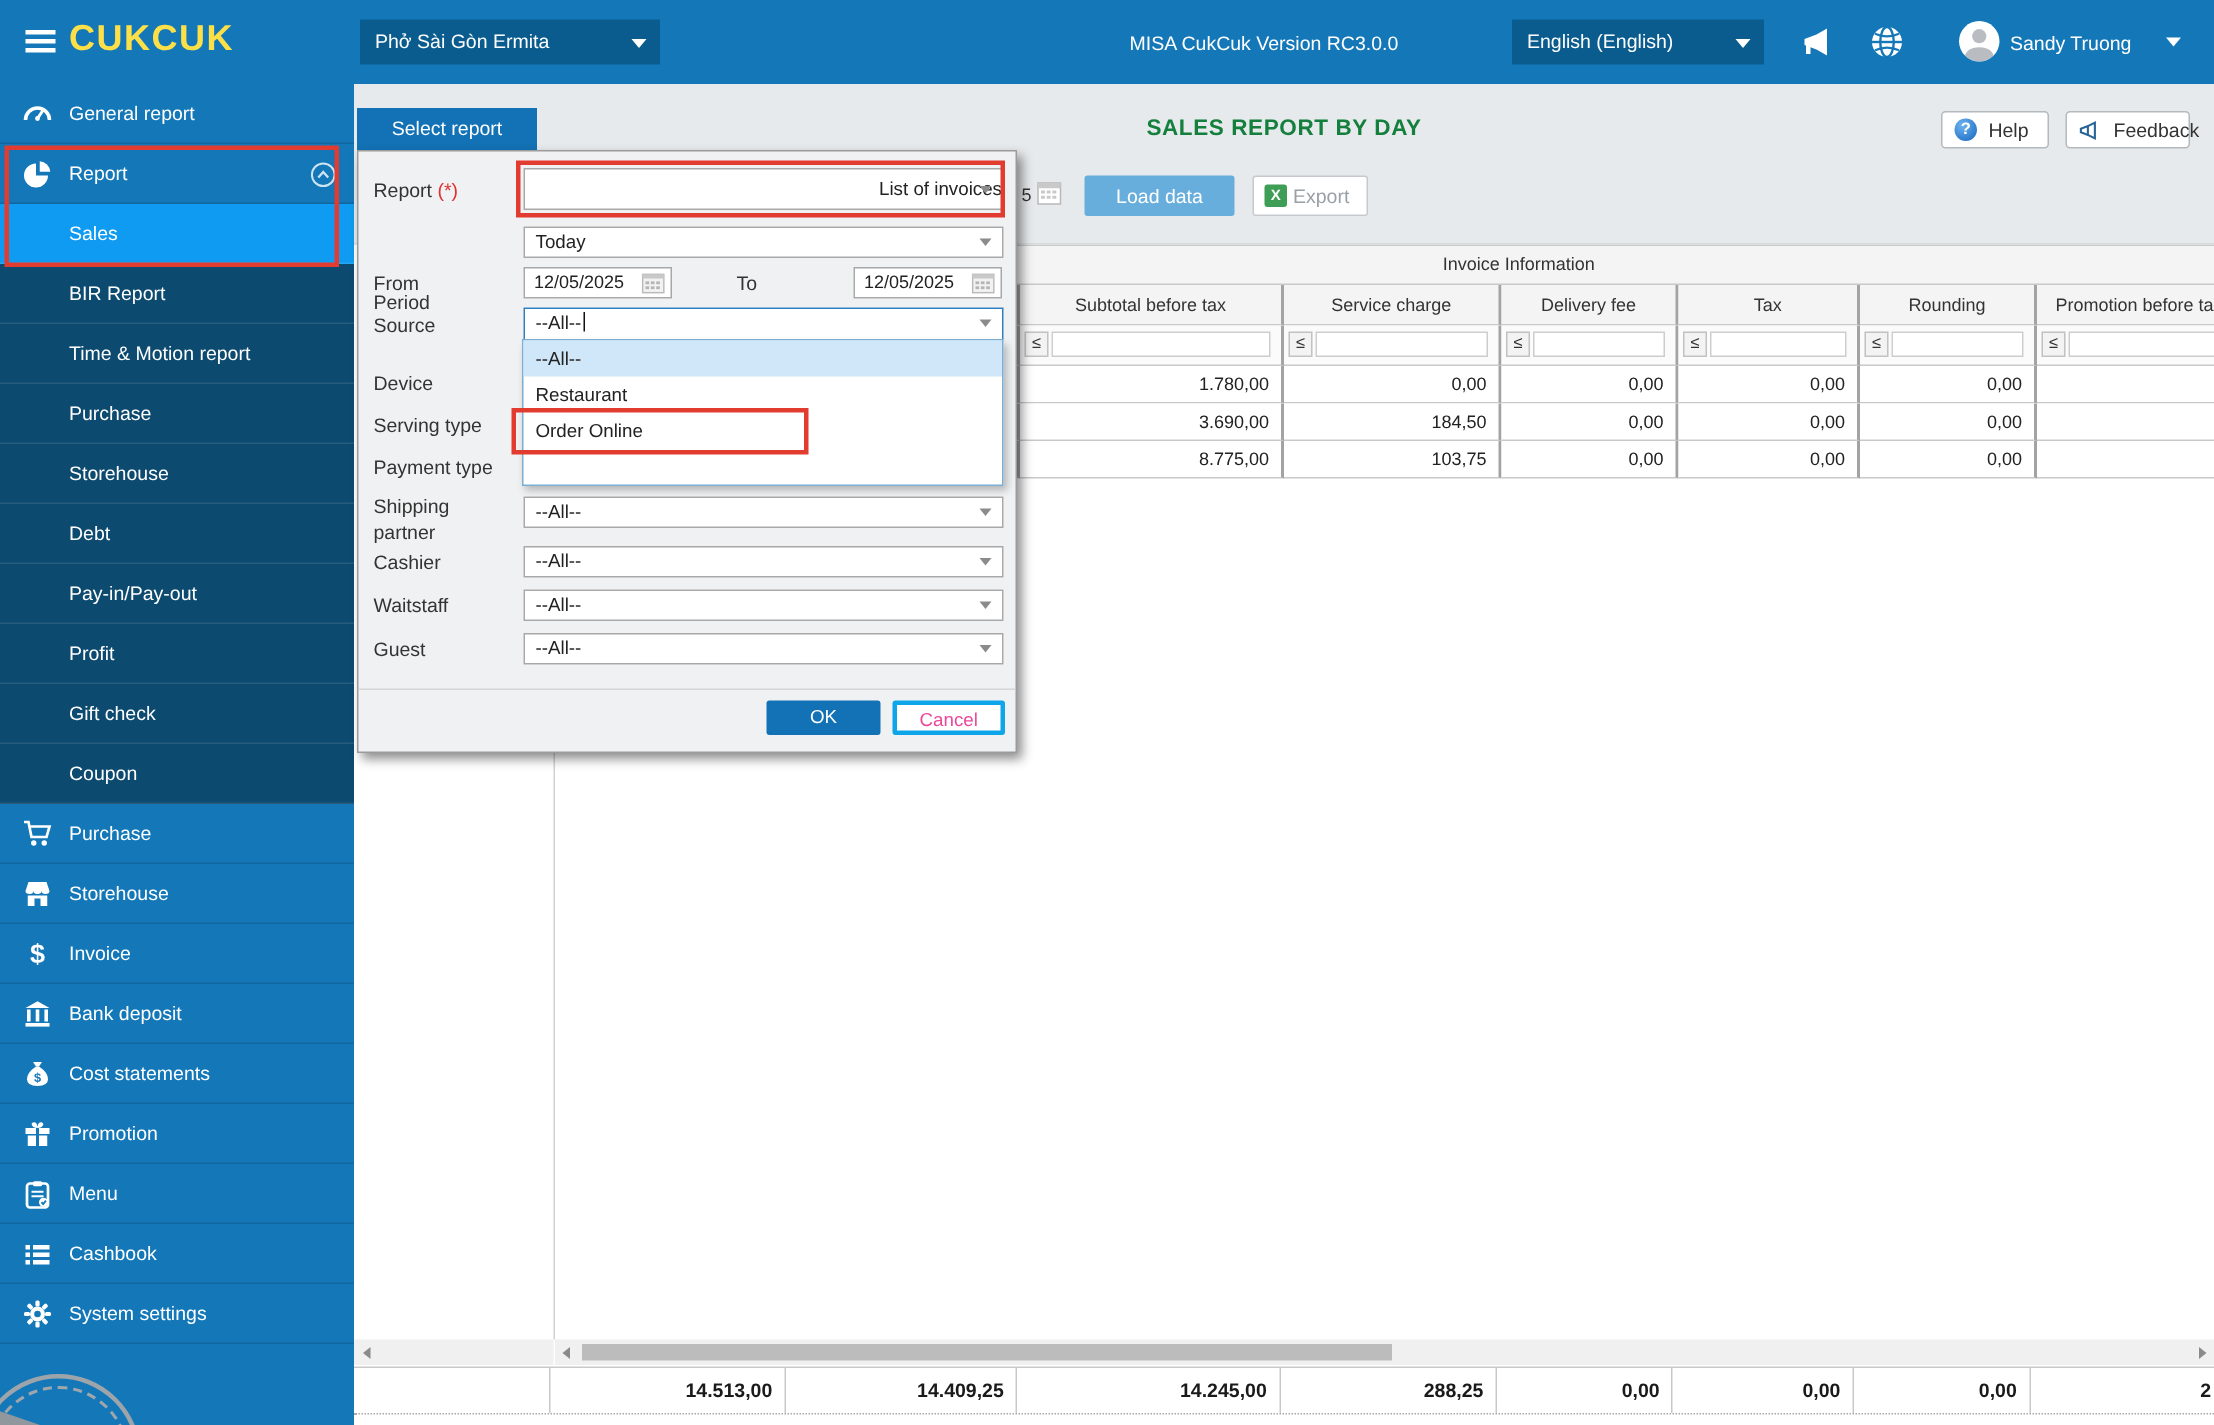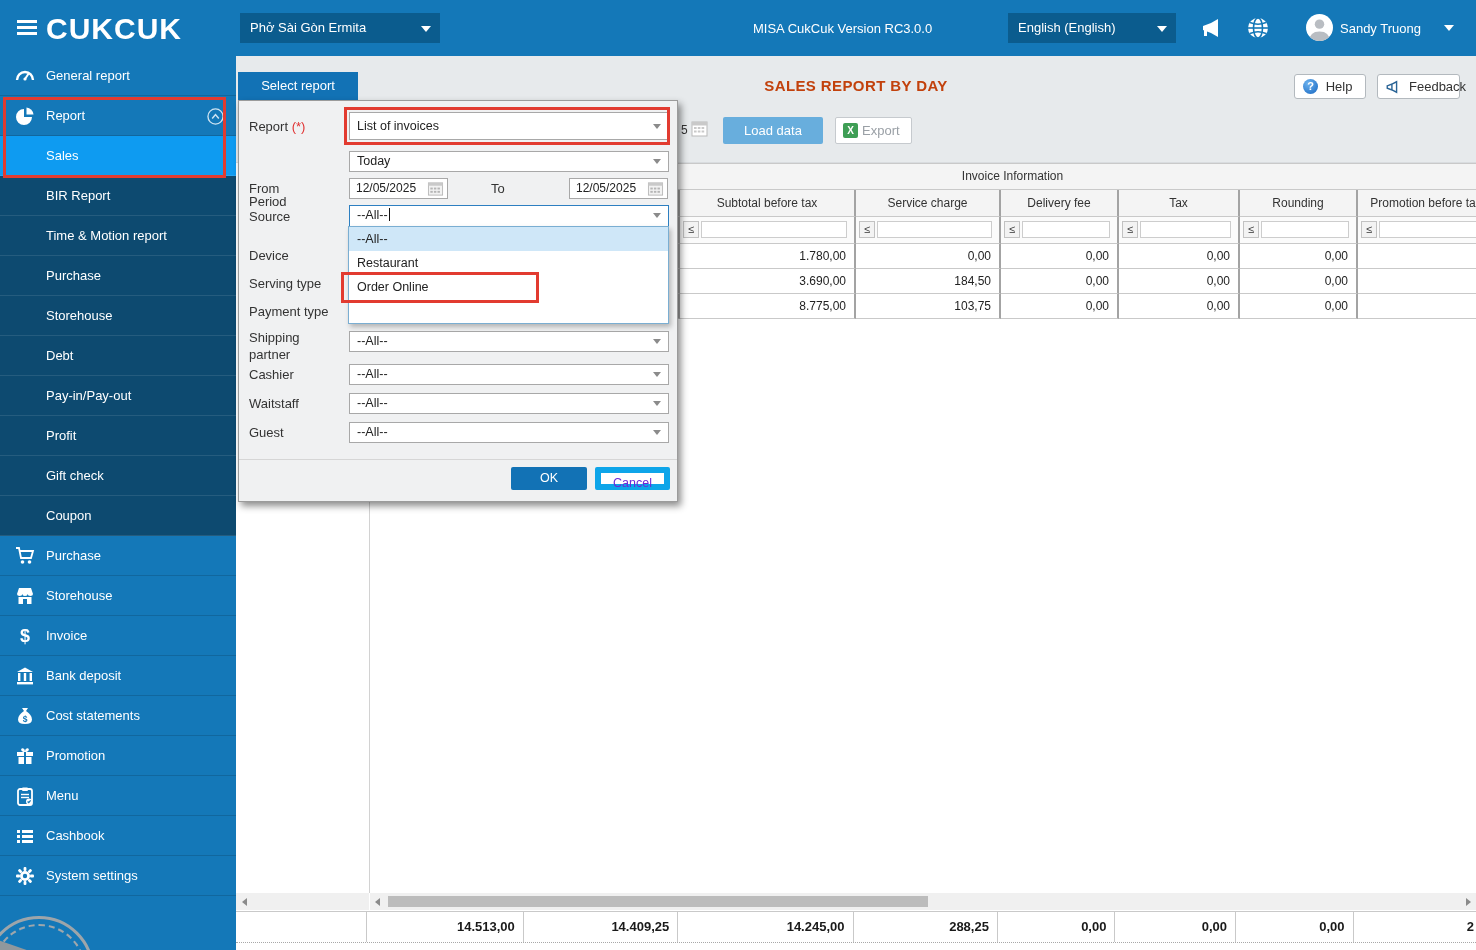--- a/index.html
+++ b/index.html
@@ -3,21 +3,21 @@
 <meta charset="utf-8">
 <style>
   * { box-sizing: border-box; margin:0; padding:0; }
   html,body { width:1476px; height:950px; overflow:hidden; }
   body { position:relative; font-family:"Liberation Sans","DejaVu Sans",sans-serif; background:#fff; color:#333; }
 
   
   .tophdr { position:absolute; left:0; top:0; width:1476px; height:56px; background:#1478b8; z-index:20; }
   .hamb { position:absolute; left:17px; top:20px; width:20px; height:15px; cursor:pointer; }
   .hamb i { display:block; height:3px; background:#fff; margin-bottom:3px; }
-  .logo { position:absolute; left:46px; top:12px; color:#ffffff; font-size:30px; font-weight:bold; letter-spacing:1px; }
+  .logo { position:absolute; left:46px; top:12px; color:#fde047; font-size:24px; font-weight:bold; letter-spacing:1px; }
   .hdr-select { position:absolute; background:#0b5c8e; color:#fff; font-size:13px; line-height:30px; padding:0 26px 0 10px; height:30px; cursor:pointer; }
   .rest-select { left:240px; top:13px; width:200px; }
   .lang-select { left:1008px; top:13px; width:168px; }
   .caret-down { position:absolute; right:9px; top:13px; width:0; height:0; border-left:5px solid transparent; border-right:5px solid transparent; border-top:6px solid #fff; }
   .version { position:absolute; left:753px; top:21px; color:#fff; font-size:13px; }
   .hdr-icon { position:absolute; top:16px; width:24px; height:24px; }
   .avatar { position:absolute; left:1306px; top:14px; width:27px; height:27px; background:#fff; border-radius:50%; overflow:hidden; }
   .username { position:absolute; left:1340px; top:21px; color:#fff; font-size:13px; }
   .user-caret { position:absolute; left:1444px; top:25px; width:0; height:0; border-left:5px solid transparent; border-right:5px solid transparent; border-top:6px solid #fff; }
 
@@ -32,21 +32,21 @@
   .sb-chevron { position:absolute; right:12px; top:12px; width:17px; height:17px; }
 
   
   .stamp { position:absolute; left:-16px; top:860px; width:116px; height:112px; z-index:25; opacity:.92; }
   .stamp .ring { position:absolute; left:0; top:0; width:110px; height:110px; border:3px solid #a9a9a9; border-radius:50%; }
   .stamp .ring2 { position:absolute; left:8px; top:8px; width:94px; height:94px; border:2px dashed #ababab; border-radius:50%; }
   .stamp .banner { position:absolute; left:-10px; top:40px; width:136px; height:25px; background:#9b9b9b; transform:rotate(19deg); color:#fff; font-size:14px; font-weight:bold; text-align:center; line-height:25px; }
 
   
   .mainbg { position:absolute; left:236px; top:56px; width:1240px; height:107px; background:#e7eaec; border-bottom:1px solid #d9dcdf; z-index:5; }
-  .pg-title { position:absolute; left:236px; top:77px; width:1240px; text-align:center; color:#c2410c; font-size:15px; font-weight:bold; letter-spacing:.4px; z-index:6; }
+  .pg-title { position:absolute; left:236px; top:77px; width:1240px; text-align:center; color:#15803d; font-size:15px; font-weight:bold; letter-spacing:.4px; z-index:6; }
   .btn-white { position:absolute; height:25px; background:#fff; border:1px solid #b3b9be; border-radius:3px; font-size:13px; color:#333; line-height:23px; text-align:center; cursor:pointer; z-index:6; }
   .help-btn { left:1294px; top:74px; width:72px; padding-left:18px; }
   .fb-btn { left:1377px; top:74px; width:83px; padding-left:31px; }
   .help-q { position:absolute; left:8px; top:4px; width:15px; height:15px; background:radial-gradient(circle at 35% 30%, #6db3ef, #1565c0); border-radius:50%; color:#fff; font-size:11px; font-weight:bold; line-height:15px; text-align:center; }
   .fb-ico { position:absolute; left:7px; top:5px; width:15px; height:14px; }
 
   
   .date-frag { position:absolute; left:681px; top:123px; font-size:12px; color:#333; z-index:6; }
   .cal-frag { position:absolute; left:691px; top:120px; z-index:6; }
   .load-btn { position:absolute; left:723px; top:117px; width:100px; height:27px; background:#68aedd; color:#fff; font-size:13px; text-align:center; line-height:27px; border-radius:2px; cursor:pointer; z-index:6; }
@@ -78,29 +78,29 @@
   .tcell { border-right:1px solid #c9c9c9; font-size:13px; font-weight:bold; color:#1a1a1a; text-align:right; line-height:30px; padding-right:8px; overflow:hidden; white-space:nowrap; }
   .t0{width:132px}.t1{width:157px}.t2{width:155px}.t3{width:176px}.t4{width:145px}.t5{width:118px}.t6{width:121px}.t7{width:118px}.t8{width:143px; padding-right:22px; border-right:none;}
 
   
   .dlg-tab { position:absolute; left:238px; top:72px; width:120px; height:28px; background:#1272b5; color:#fff; font-size:13px; text-align:center; line-height:28px; cursor:pointer; z-index:40; }
   .dlg { position:absolute; left:238px; top:100px; width:440px; height:402px; background:#f0f1f2; border:1px solid #9b9b9b; box-shadow:3px 4px 7px rgba(0,0,0,.45); z-index:40; }
   .dl { position:absolute; left:10px; font-size:13px; color:#333; }
   .req { color:#e03030; }
   .combo { position:absolute; left:110px; width:320px; height:21px; background:#fff; border:1px solid #a8a8a8; font-size:12.5px; line-height:19px; padding-left:7px; color:#222; cursor:pointer; }
   .combo .cd { position:absolute; right:7px; top:7px; width:0; height:0; border-left:4px solid transparent; border-right:4px solid transparent; border-top:5px solid #8b8b8b; }
-  .combo-big { top:11px; height:28px; line-height:26px; }
+  .combo-big { top:11px; height:28px; line-height:26px;text-align:right; }
   .combo-big .cd { top:11px; }
   .combo-focus { border:1px solid #2d7fc1; }
   .cursorbar { display:inline-block; width:1px; height:13px; background:#111; vertical-align:-2px; margin-left:1px; }
   .dateinp { position:absolute; width:99px; height:21px; background:#fff; border:1px solid #a8a8a8; font-size:12px; line-height:19px; padding-left:6px; color:#222; }
   .dateinp svg { position:absolute; right:3px; top:2px; }
   .dlg-sep { position:absolute; left:0; top:358px; width:438px; border-top:1px solid #d6d6d6; }
   .ok-btn { position:absolute; left:272px; top:366px; width:76px; height:23px; background:#1272b5; color:#fff; border-radius:2px; font-size:12.5px; text-align:center; line-height:23px; cursor:pointer; }
-  .cancel-btn { position:absolute; left:356px; top:366px; width:75px; height:23px; background:#fff; border:6px solid #0ea5e9; border-radius:2px; color:#6d28d9; font-size:12.5px; text-align:center; line-height:21px; cursor:pointer; }
+  .cancel-btn { position:absolute; left:356px; top:366px; width:75px; height:23px; background:#fff; border:3px solid #0ea5e9; border-radius:2px; color:#ec4899; font-size:12.5px; text-align:center; line-height:21px; cursor:pointer; }
 
   
   .ddlist { position:absolute; left:348px; top:226px; width:321px; height:98px; background:#fff; border:1px solid #7aaed2; box-shadow:2px 3px 5px rgba(0,0,0,.25); z-index:55; }
   .ddopt { height:24px; line-height:24px; padding-left:8px; font-size:12.5px; color:#222; cursor:pointer; }
   .ddopt-sel { background:#cfe7f8; }
 
   
   .anno { position:absolute; border:3px solid #e23b30; z-index:60; pointer-events:none; }
   .anno-sidebar { left:3px; top:97px; width:223px; height:81px; }
   .anno-report { left:344px; top:107px; width:326px; height:38px; }

